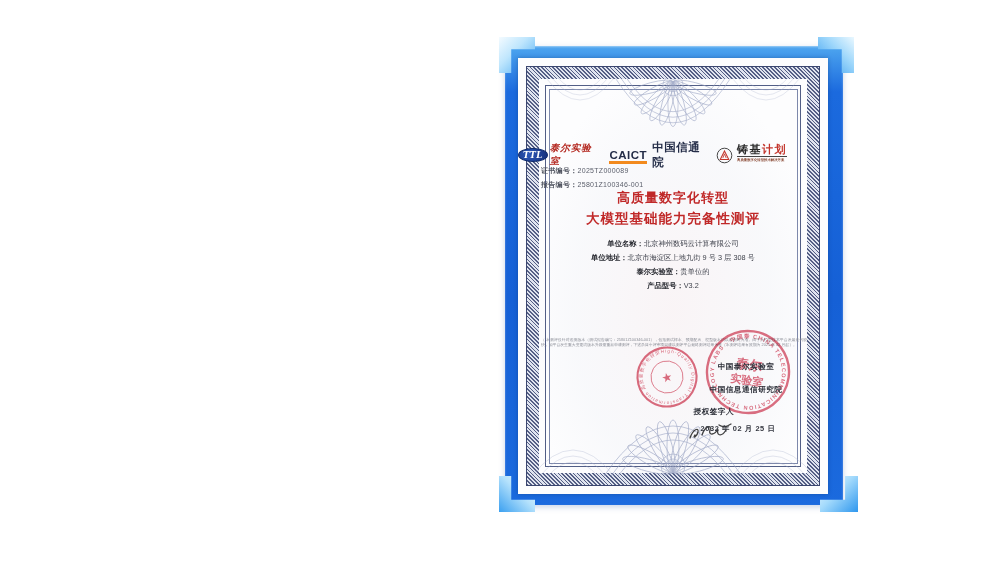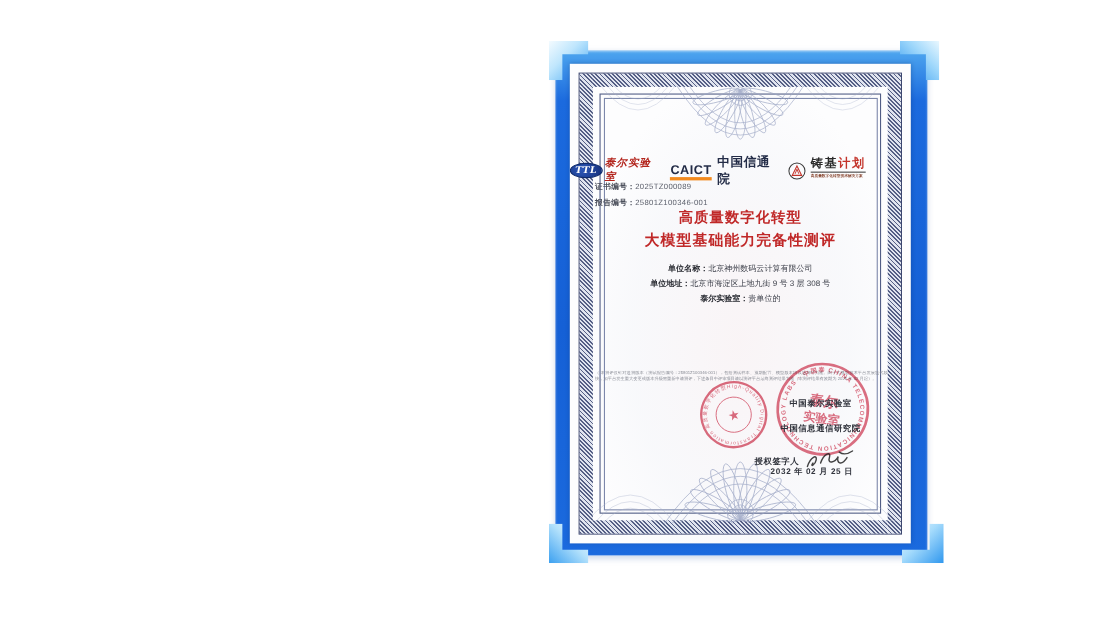--- a/index.html
+++ b/index.html
@@ -85,21 +85,21 @@
               line-height:9px; color:#8a8d96; text-align:justify; }
 
   
   .seal { position:absolute; mix-blend-mode:multiply; }
   .seal-left  { left:116px; top:286px; width:66px; height:66px; transform:rotate(-14deg); opacity:.8; }
   .seal-right { left:186px; top:270px; width:88px; height:88px; transform:rotate(8deg); opacity:.78; }
 
   .issuer { position:absolute; left:148px; width:160px; text-align:center;
             font-weight:800; color:#2e313a; font-size:7.6px; letter-spacing:.5px; }
   .issuer1 { top:304px; } .issuer2 { top:327px; }
-  .signer-row { position:absolute; left:168px; top:349px; display:flex; align-items:flex-end; gap:4px; }
+  .signer-row { position:absolute; left:168px; top:349px; display:flex; align-items:flex-end; gap:4px;flex-direction:column; }
   .signer-label { font-weight:800; color:#2e313a; font-size:7.6px; letter-spacing:.5px; }
   .signature { width:48px; height:24px; margin-bottom:-6px; }
   .date-line { position:absolute; left:150px; top:366px; width:140px; text-align:center;
                font-weight:700; color:#33363f; font-size:7.4px; letter-spacing:.6px; }
 </style>
 </head>
 <body>
 
 <div class="stage">
 
@@ -216,20 +216,21 @@
       <div><b>报告编号：</b><span>25801Z100346-001</span></div>
     </div>
 
     <div class="title title2">大模型基础能力完备性测评</div>
     <div class="title title1">高质量数字化转型</div>
 
     <div class="fields">
       <div><b>单位名称：</b><span>北京神州数码云计算有限公司</span></div>
       <div><b>单位地址：</b><span>北京市海淀区上地九街 9 号 3 层 308 号</span></div>
       <div><b>泰尔实验室：</b><span>贵单位的</span></div>
+      <div><b>产品型号：</b><span>V3.2</span></div>
     </div>
 
 
     <div class="footnote-wrap">
       <div class="footnote">（ 本测评仅针对送测版本（测试报告编号：25801Z100346-001），包括测试样本、预期配置、模型版本均以送测时为准。由于大模型技术平台发展迭代较快，如平台发生重大变更或版本升级需重新申请测评，下述条目中评审项目请以测评平台最终测评结果为准（本测评结果有效期为 2025 年 02 月起）。</div>
     </div>
 
     <svg class="seal seal-left" viewBox="0 0 66 66">
       <defs>
           <path id="slp" d="M33,8.5 a24.5,24.5 0 1,1 -0.01,0" fill="none"></path>

